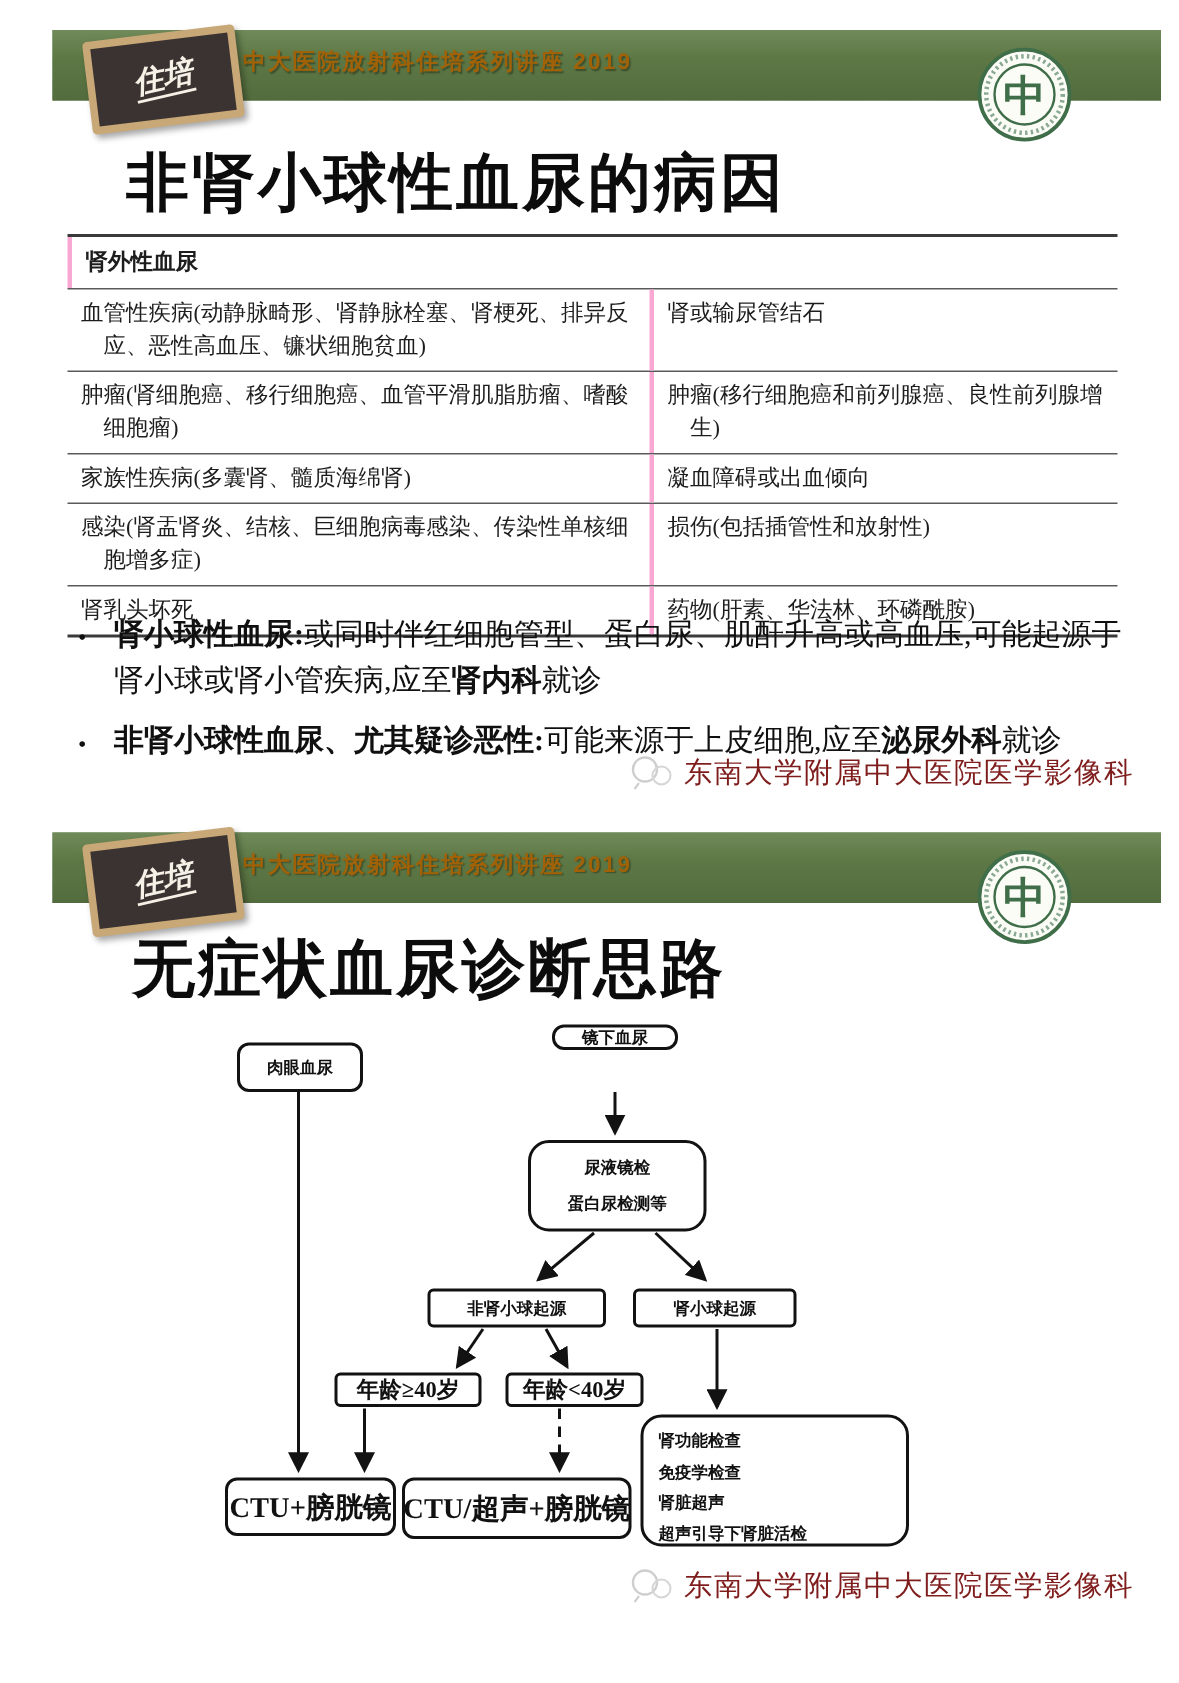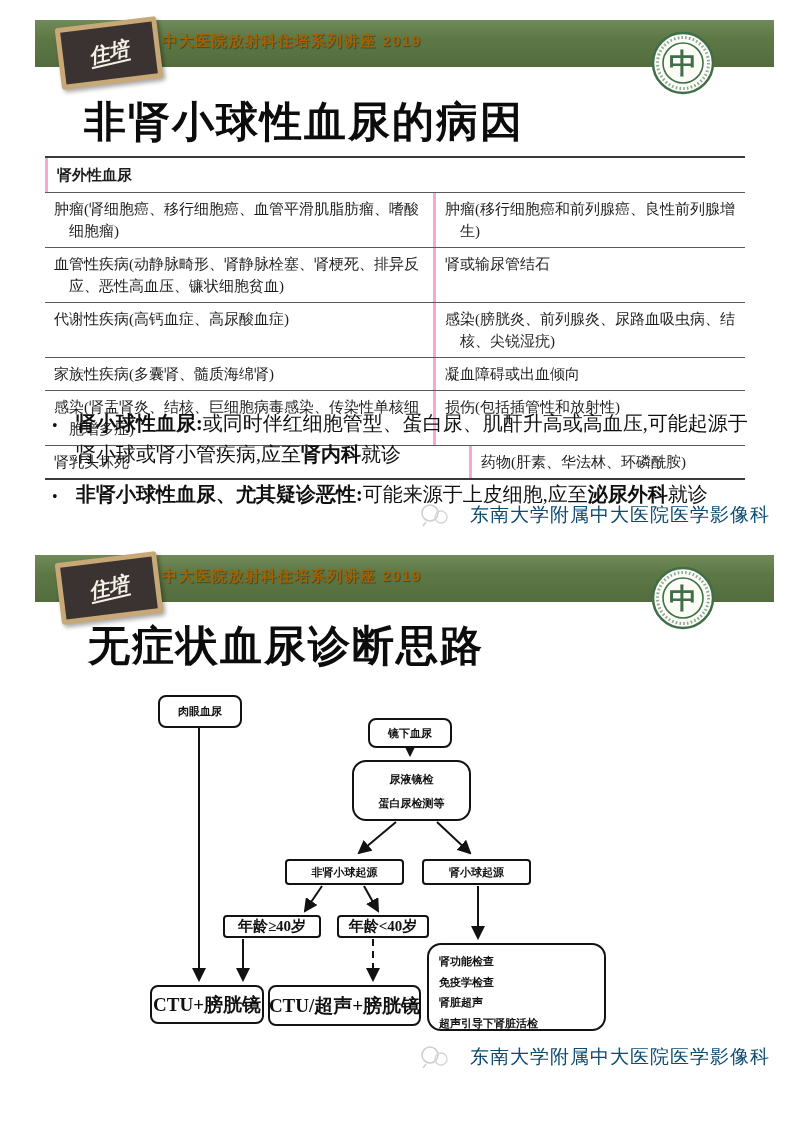--- a/index.html
+++ b/index.html
@@ -29,35 +29,35 @@
 
   
   .slide-title{position:absolute;font-size:42px;font-weight:800;color:#0c0c0c;
                letter-spacing:2px;white-space:nowrap;font-family:"Liberation Sans","DejaVu Sans",sans-serif;}
 
   
   .htable{position:absolute;left:45px;top:156px;width:700px;border-top:2px solid #3a3a3a;
           border-bottom:2px solid #3a3a3a;font-family:"Liberation Serif","DejaVu Serif",serif;
           color:#1d1d1d;font-size:15px;line-height:22px;}
   .trow{display:grid;grid-template-columns:388px 312px;border-bottom:1px solid #5a5a5a;}
-  .trow:last-child{border-bottom:none;gap:36px;}
+  .trow:last-child{border-bottom:none;}
   .tcell{padding:5px 10px 5px 9px;}
   .tcell.hang{padding-left:24px;text-indent:-15px;}
   .tcell.right{border-left:3px solid #f9a8d4;}
   .trow.thead .tcell{font-weight:700;padding-top:6px;padding-bottom:6px;}
 
   
   .bullets{position:absolute;left:52px;top:408px;width:700px;color:#101010;
            font-family:"Liberation Serif","DejaVu Serif",serif;font-size:20px;line-height:31px;}
   .bullet{display:flex;margin-bottom:9px;}
   .bullet .dot{width:24px;flex:0 0 24px;font-size:16px;padding-top:2px;}
   .bullet b{font-weight:700;}
 
   
-  .watermark{position:absolute;display:flex;align-items:center;gap:20px;color:#0c4a6e;
+  .watermark{position:absolute;display:flex;align-items:center;gap:6px;color:#7f1d1d;
              font-size:19px;letter-spacing:1px;white-space:nowrap;
              text-shadow:1px 1px 0 #ffffff;font-family:Liberation Sans, sans-serif;}
 
   
   .fbox{position:absolute;box-sizing:border-box;border:2px solid #121212;background:#fff;
         display:flex;align-items:center;justify-content:center;color:#111;font-weight:700;
         font-family:"Liberation Serif","DejaVu Serif",serif;font-size:11px;white-space:nowrap;}
   .fbox.r8{border-radius:8px;}
   .fbox.r14{border-radius:14px;}
   .fbox.r4{border-radius:4px;}
@@ -83,30 +83,26 @@
     <text x="32" y="42" text-anchor="middle" font-size="28" font-weight="bold" fill="#3f6e49" font-family="'Liberation Serif',serif">中</text>
   </svg>
 
   <div class="slide-title" style="left:84px;top:94px;">非肾小球性血尿的病因</div>
 
   <div class="htable">
     <div class="trow thead">
       <div class="tcell right">肾外性血尿</div>
     </div>
     <div class="trow">
-      <div class="tcell hang">肿瘤(肾细胞癌、移行细胞癌、血管平滑肌脂肪瘤、嗜酸细胞瘤)</div>
-      <div class="tcell right hang">肿瘤(移行细胞癌和前列腺癌、良性前列腺增生)</div>
-    </div>
-    <div class="trow">
       <div class="tcell hang">血管性疾病(动静脉畸形、肾静脉栓塞、肾梗死、排异反应、恶性高血压、镰状细胞贫血)</div>
       <div class="tcell right hang">肾或输尿管结石</div>
     </div>
     <div class="trow">
-      <div class="tcell hang">代谢性疾病(高钙血症、高尿酸血症)</div>
-      <div class="tcell right hang">感染(膀胱炎、前列腺炎、尿路血吸虫病、结核、尖锐湿疣)</div>
+      <div class="tcell hang">肿瘤(肾细胞癌、移行细胞癌、血管平滑肌脂肪瘤、嗜酸细胞瘤)</div>
+      <div class="tcell right hang">肿瘤(移行细胞癌和前列腺癌、良性前列腺增生)</div>
     </div>
     <div class="trow">
       <div class="tcell hang">家族性疾病(多囊肾、髓质海绵肾)</div>
       <div class="tcell right hang">凝血障碍或出血倾向</div>
     </div>
     <div class="trow">
       <div class="tcell hang">感染(肾盂肾炎、结核、巨细胞病毒感染、传染性单核细胞增多症)</div>
       <div class="tcell right hang">损伤(包括插管性和放射性)</div>
     </div>
     <div class="trow">
@@ -162,21 +158,21 @@
       <line x1="437" y1="822" x2="470" y2="853" marker-end="url(#arr)"></line>
       <line x1="322" y1="886" x2="305" y2="911" marker-end="url(#arr)"></line>
       <line x1="364" y1="886" x2="378" y2="911" marker-end="url(#arr)"></line>
       <line x1="243" y1="939" x2="243" y2="980" marker-end="url(#arr)"></line>
       <line x1="373" y1="939" x2="373" y2="980" stroke-dasharray="7 5" marker-end="url(#arr)"></line>
       <line x1="478" y1="886" x2="478" y2="938" marker-end="url(#arr)"></line>
     </g>
   </svg>
 
   <div class="fbox r8" style="left:158px;top:695px;width:84px;height:33px;">肉眼血尿</div>
-  <div class="fbox r8" style="left:368px;top:718px;width:84px;height:30px;">镜下血尿</div>
+  <div class="fbox r8" style="left:368px;top:683px;width:84px;height:17px;">镜下血尿</div>
   <div class="fbox r14 multiline" style="left:352px;top:760px;width:119px;height:61px;">
     <span>尿液镜检</span>
     <span>蛋白尿检测等</span>
   </div>
   <div class="fbox r4" style="left:285px;top:859px;width:119px;height:26px;">非肾小球起源</div>
   <div class="fbox r4" style="left:422px;top:859px;width:109px;height:26px;">肾小球起源</div>
   <div class="fbox r4" style="left:223px;top:915px;width:98px;height:23px;font-size:15px;">年龄≥40岁</div>
   <div class="fbox r4" style="left:337px;top:915px;width:92px;height:23px;font-size:15px;">年龄&lt;40岁</div>
   <div class="fbox r8" style="left:150px;top:985px;width:114px;height:39px;font-size:19px;">CTU+膀胱镜</div>
   <div class="fbox r8" style="left:268px;top:985px;width:153px;height:41px;font-size:19px;">CTU/超声+膀胱镜</div>

